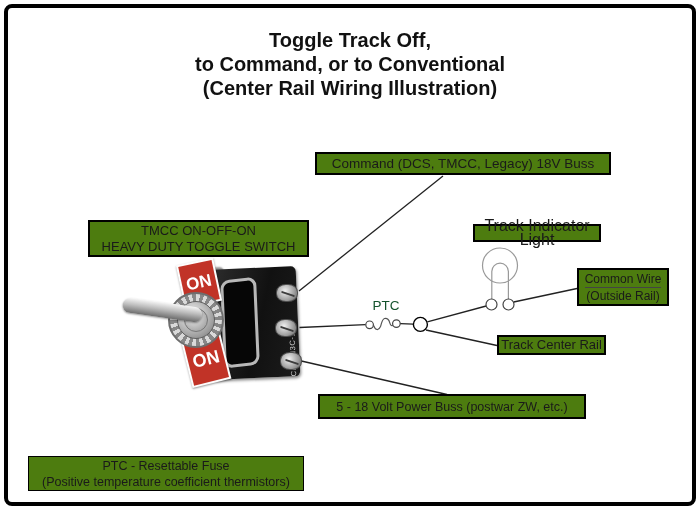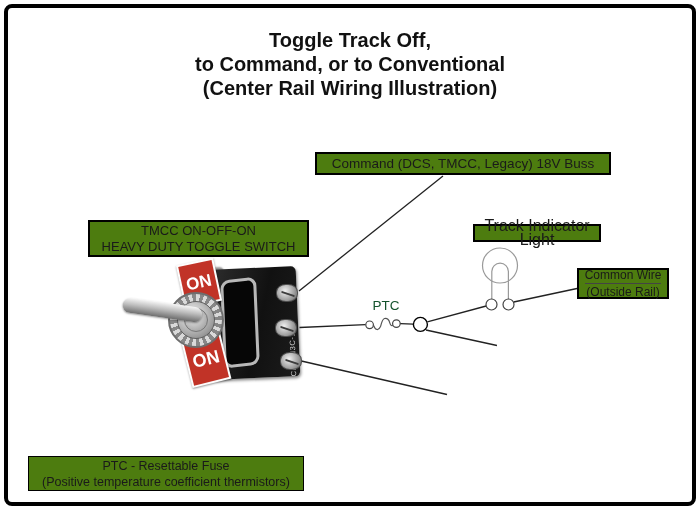--- a/index.html
+++ b/index.html
@@ -106,26 +106,32 @@
     <div>HEAVY DUTY TOGGLE SWITCH</div>
   </div>
 
 
   <div class="ptc-text">PTC</div>
 
   <div class="box" style="left:473px;top:224px;width:128px;height:18px;font-size:16px;line-height:14px;">
     <div>Track Indicator Light</div>
   </div>
 
-  <div class="box" style="left:577px;top:268px;width:92px;height:31px;font-size:12px;line-height:16px;">
+  <div class="box" style="left:577px;top:268px;width:92px;height:38px;font-size:12px;line-height:16px;">
     <div class="underlined">Common Wire</div>
     <div>(Outside Rail)</div>
   </div>
 
+  <div class="box" style="left:497px;top:335px;width:109px;height:20px;">
+    <div>Track Center Rail</div>
+  </div>
 
+  <div class="box" style="left:318px;top:394px;width:268px;height:25px;font-size:12.5px;">
+    <div>5 - 18 Volt Power Buss (postwar ZW, etc.)</div>
+  </div>
 
   <div class="box box--thin" style="left:20px;top:456px;width:276px;height:35px;font-size:12.5px;margin-left:8px;">
     <div>PTC - Resettable Fuse</div>
     <div>(Positive temperature coefficient thermistors)</div>
   </div>
 
   <div class="switch">
     <div class="sw-plate"></div>
     <div class="sw-body">
       <div class="sw-slot"></div>

